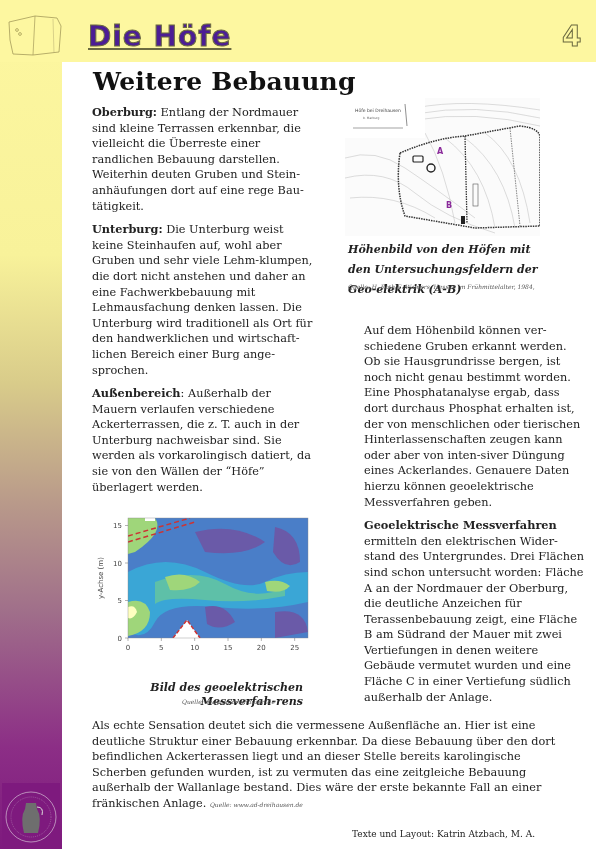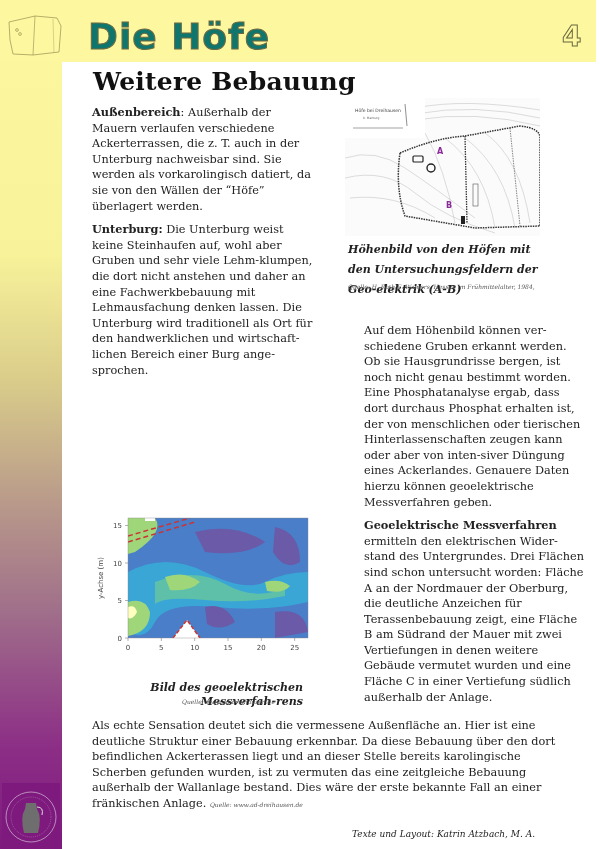--- a/index.html
+++ b/index.html
@@ -2,39 +2,39 @@
 <html><head>
 <meta charset="utf-8">
 <style>
   html,body{margin:0;padding:0;}
   body{width:600px;height:849px;position:relative;overflow:hidden;background:#ffffff;font-family:"DejaVu Serif",serif;color:#1a1a1a;}
   .sidebar{position:absolute;left:0;top:0;width:62px;height:849px;
     background:linear-gradient(to bottom,#fdf7a0 0%,#f8f29a 30%,#d9cc8a 45%,#b7978a 60%,#a06f8a 72%,#8c2e86 88%,#7e1a7e 100%);}
   .header{position:absolute;left:0;top:0;width:596px;height:62px;background:#fdf7a0;}
   .right-edge{position:absolute;left:596px;top:0;width:4px;height:849px;background:#fff;}
   .sketch{position:absolute;left:5px;top:10px;width:58px;height:48px;}
-  .title{position:absolute;left:88px;top:20px;font-family:"DejaVu Sans",sans-serif;font-size:36px;font-weight:bold;color:#0f766e;
-    -webkit-text-stroke:1px #6b6a40;letter-spacing:1px;line-height:34px;}
+  .title{position:absolute;left:88px;top:20px;font-family:"DejaVu Sans",sans-serif;font-size:28px;font-weight:bold;color:#4c1d95;
+    -webkit-text-stroke:1px #6b6a40;letter-spacing:1px;line-height:34px;text-decoration:underline;}
   .pagenum{position:absolute;left:562px;top:20px;font-family:"DejaVu Sans",sans-serif;font-size:28px;font-weight:bold;color:#fdf7a0;
     -webkit-text-stroke:1px #6b6a40;line-height:34px;}
   .heading{position:absolute;left:93px;top:66px;font-family:"DejaVu Serif",serif;font-size:25px;font-weight:bold;color:#111;line-height:32px;letter-spacing:0.2px;}
   .col{position:absolute;font-size:11.3px;line-height:15.6px;color:#222;}
   .col p{margin:0 0 8px 0;}
   .col b{font-weight:bold;}
   .left-col{left:92px;top:105px;width:222px;}
   .right-col{left:364px;top:323px;width:222px;}
   .map{position:absolute;left:345px;top:98px;width:195px;height:138px;background:#fbfbfb;}
   .map-caption{position:absolute;left:348px;top:240px;width:200px;font-style:italic;font-weight:bold;font-size:11px;line-height:20px;color:#222;}
   .map-source{position:absolute;left:348px;top:283px;font-size:6px;font-style:italic;color:#555;}
   .chart{position:absolute;left:95px;top:512px;width:220px;height:150px;}
   .chart-caption{position:absolute;left:93px;top:681px;width:210px;font-style:italic;font-weight:bold;font-size:11px;line-height:14px;color:#222;text-align:right;}
   .chart-source{position:absolute;left:182px;top:698px;font-size:6px;font-style:italic;color:#555;}
   .bottom{position:absolute;left:92px;top:718px;width:470px;font-size:11.3px;line-height:15.6px;color:#222;}
   .bottom .src{font-size:6px;font-style:italic;color:#555;}
-  .footer{position:absolute;left:352px;top:829px;font-size:9px;color:#222;font-style:italic;}
+  .footer{position:absolute;left:352px;top:829px;font-size:9px;color:#222;}
   .logo{position:absolute;left:2px;top:783px;width:58px;height:64px;}
 </style>
 </head>
 <body>
 
 <div class="sidebar"></div>
 <div class="header"></div>
 <div class="right-edge"></div>
 
 <svg class="sketch" viewBox="0 0 58 48">
@@ -44,22 +44,23 @@
   <circle cx="12" cy="20" r="1.4" fill="none" stroke="#8a7f40" stroke-width="0.6"></circle>
   <circle cx="15" cy="24" r="1.4" fill="none" stroke="#8a7f40" stroke-width="0.6"></circle>
 </svg>
 
 <div class="title">Die Höfe</div>
 <div class="pagenum">4</div>
 
 <div class="heading">Weitere Bebauung</div>
 
 <div class="col left-col">
+  <p><b>Oberburg:</b><span> Entlang der Nordmauer sind kleine Terrassen erkennbar, die vielleicht die Überreste einer randlichen Bebauung darstellen. Weiterhin deuten Gruben und Stein-anhäufungen dort auf eine rege Bau-tätigkeit.</span></p>
+  <p><b>Unterburg:</b><span> Die Unterburg weist keine Steinhaufen auf, wohl aber Gruben und sehr viele Lehm-klumpen, die dort nicht anstehen und daher an eine Fachwerkbebauung mit Lehmausfachung denken lassen. Die Unterburg wird traditionell als Ort für den handwerklichen und wirtschaft-lichen Bereich einer Burg ange-sprochen.</span></p>
   <p><b>Außenbereich</b><span>: Außerhalb der Mauern verlaufen verschiedene Ackerterrassen, die z. T. auch in der Unterburg nachweisbar sind. Sie werden als vorkarolingisch datiert, da sie von den Wällen der “Höfe” überlagert werden.</span></p>
-  <p><b>Unterburg:</b><span> Die Unterburg weist keine Steinhaufen auf, wohl aber Gruben und sehr viele Lehm-klumpen, die dort nicht anstehen und daher an eine Fachwerkbebauung mit Lehmausfachung denken lassen. Die Unterburg wird traditionell als Ort für den handwerklichen und wirtschaft-lichen Bereich einer Burg ange-sprochen.</span></p>
 </div>
 
 <div class="map">
   <svg width="195" height="138" viewBox="0 0 195 138">
     <g stroke="#bbb" stroke-width="0.5" fill="none">
       <path d="M70 10 Q120 0 195 12"></path>
         <path d="M70 16 Q130 5 195 20"></path>
         <path d="M70 22 Q130 12 195 28"></path>
       <path d="M0 60 Q30 50 60 70 T130 120"></path>
         <path d="M0 80 Q40 70 70 95 T150 135"></path>

